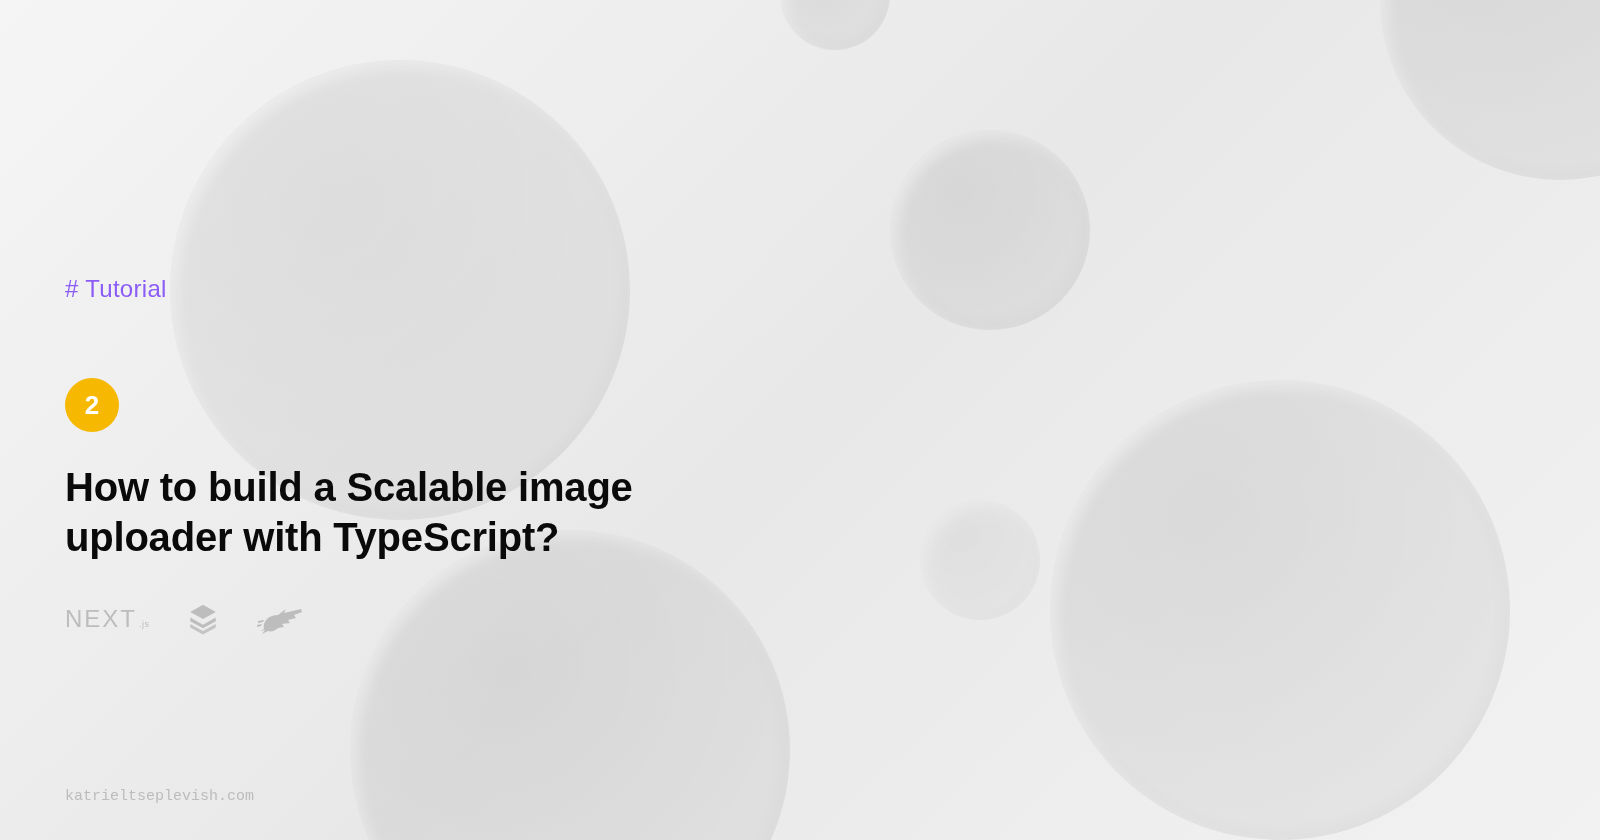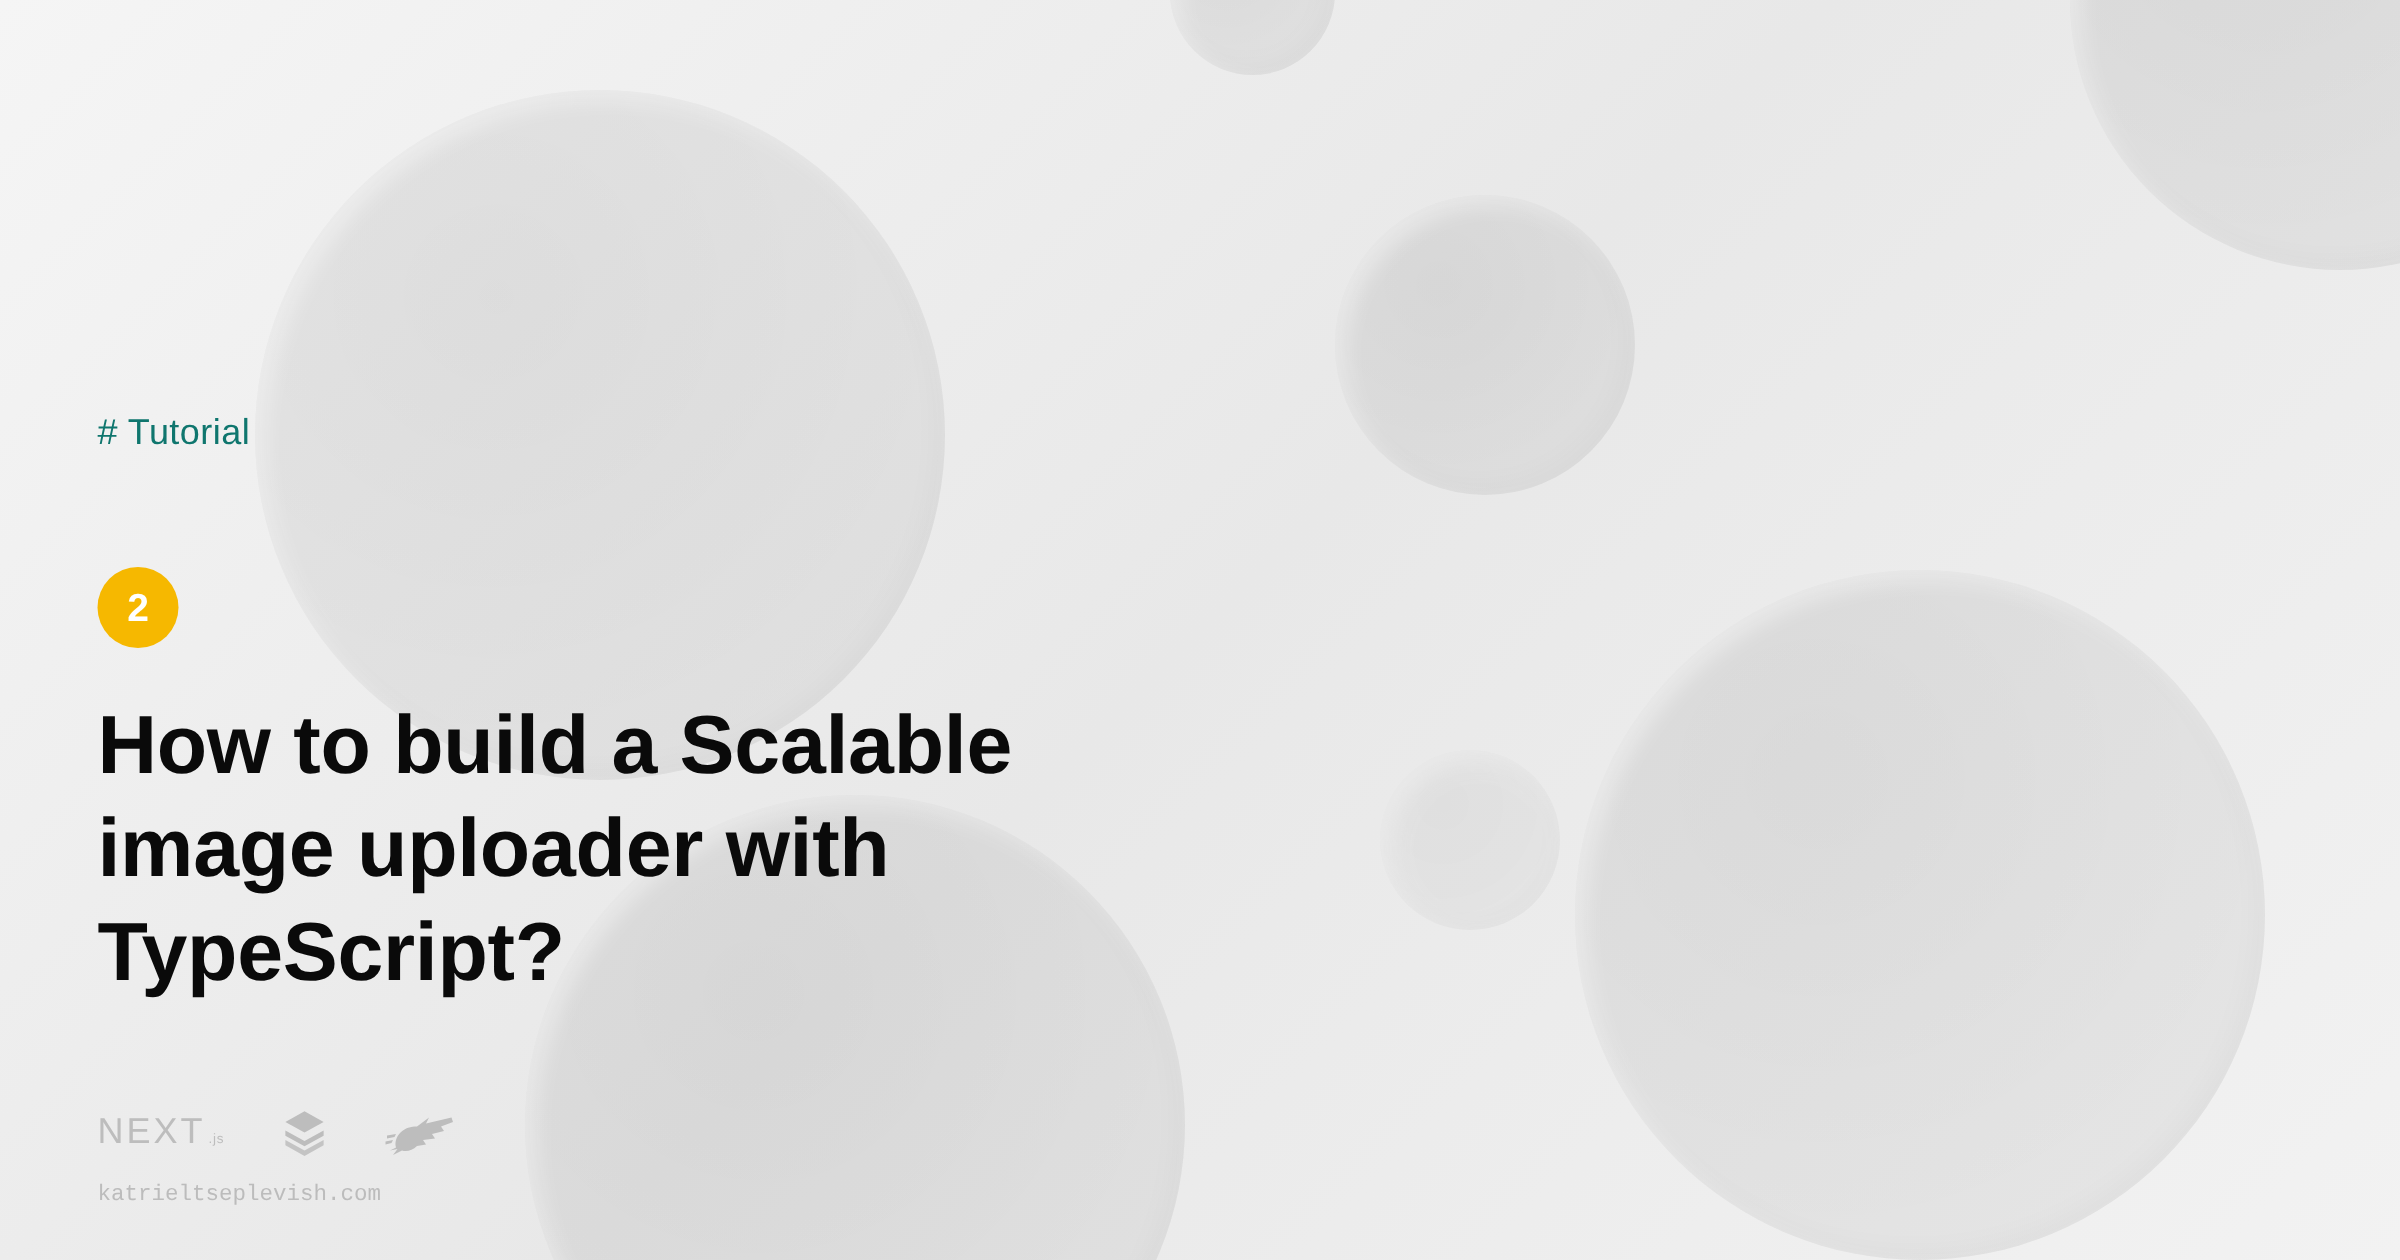--- a/index.html
+++ b/index.html
@@ -37,47 +37,47 @@
     .circle.c6 { width: 360px; height: 360px; top: -180px; left: 1380px; }
     .circle.c7 { width: 120px; height: 120px; top: 500px; left: 920px; opacity: 0.6; }
 
     .content {
       position: relative;
       z-index: 2;
       padding: 275px 65px 0 65px;
       height: 100%;
     }
     .tag {
-      color: #0f766e;
+      color: #8b5cf6;
       font-size: 24px;
       font-weight: 500;
       letter-spacing: 0.3px;
       margin-bottom: 75px;
     }
     .badge {
       width: 54px;
       height: 54px;
       border-radius: 50%;
       background: #f6b800;
       display: flex;
       align-items: center;
       justify-content: center;
       color: #fff;
       font-weight: 700;
       font-size: 26px;
       margin-bottom: 30px;
     }
     .title {
-      font-size: 55px;
+      font-size: 40px;
       font-weight: 700;
       color: #0a0a0a;
       line-height: 1.25;
       max-width: 740px;
       letter-spacing: -0.2px;
-      margin-bottom: 70px;
+      margin-bottom: 40px;
     }
     .tech-row {
       display: flex;
       align-items: center;
       gap: 36px;
     }
     .tech-item {
       color: #bdbdbd;
       display: flex;
       align-items: center;

